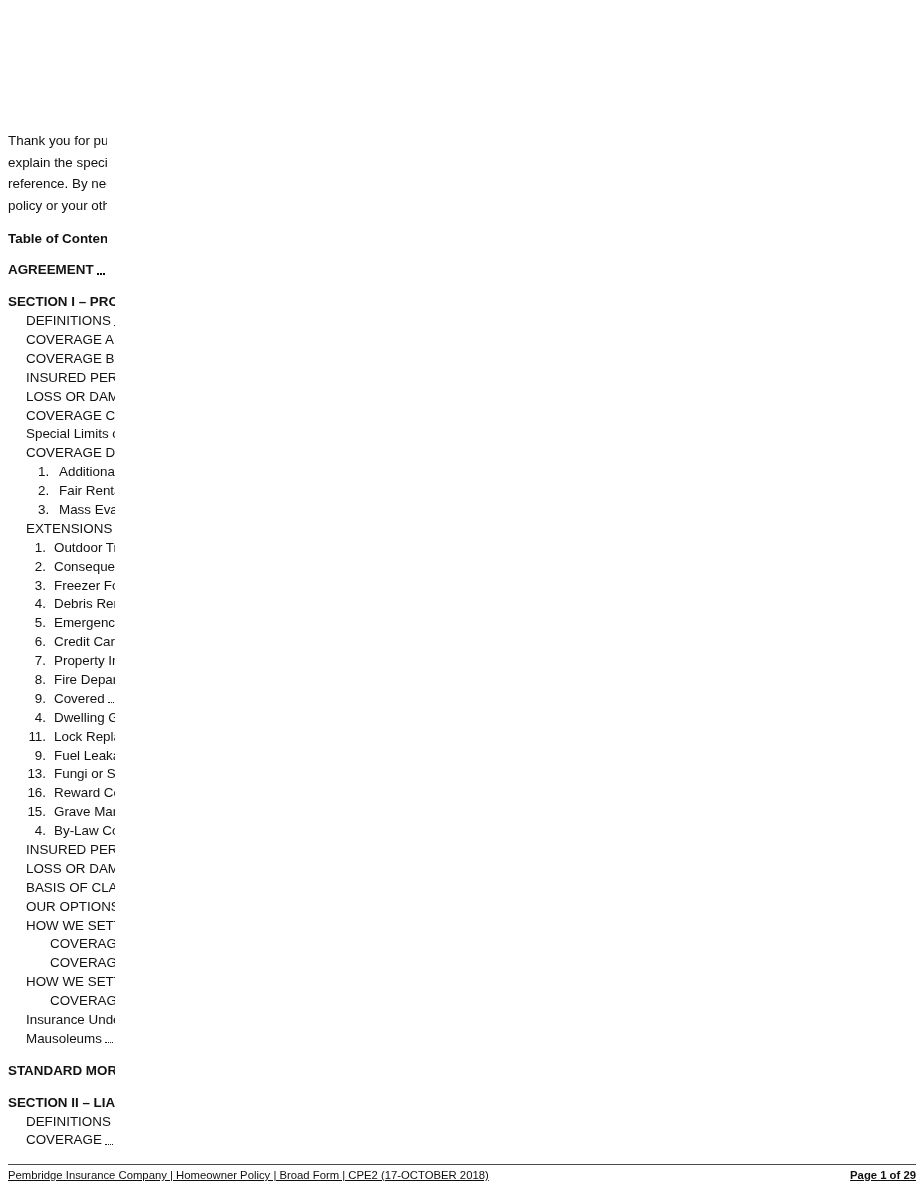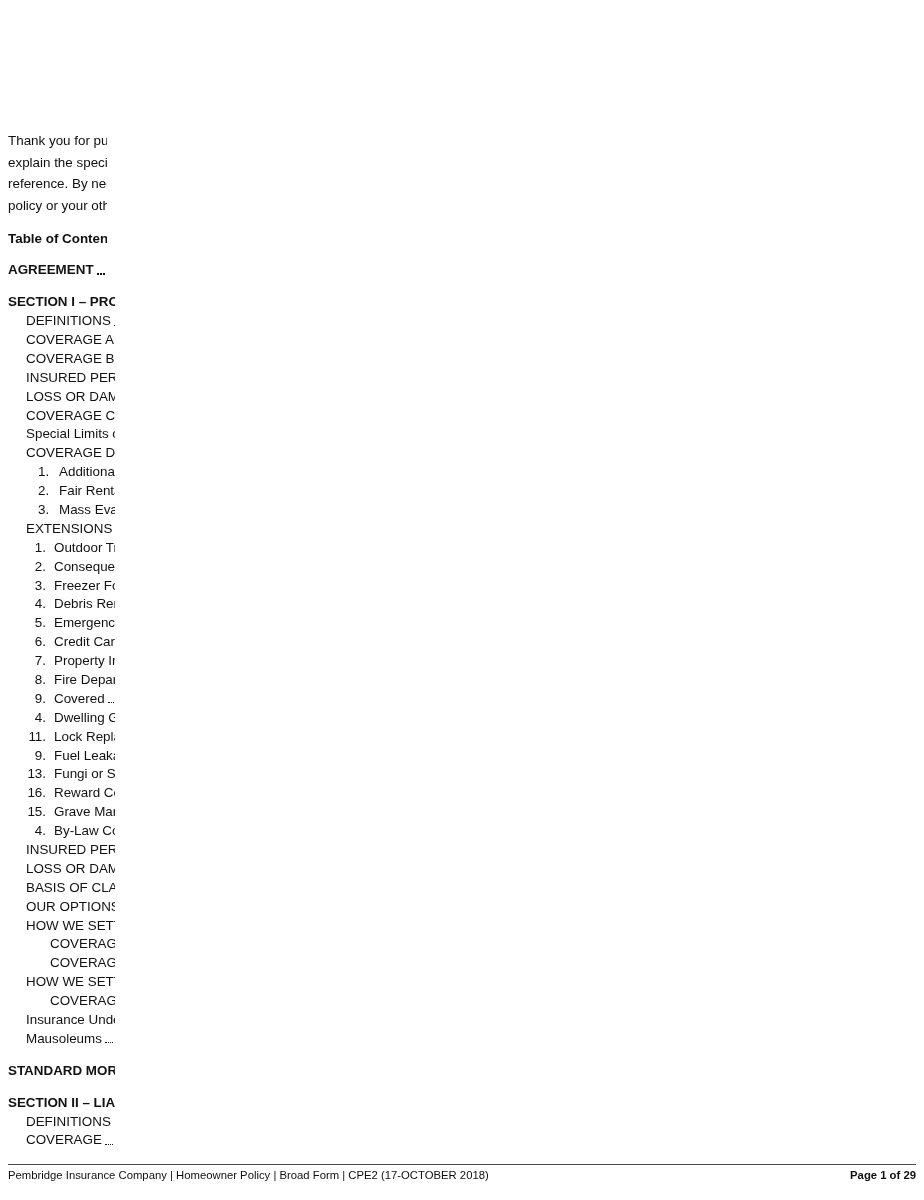--- a/index.html
+++ b/index.html
@@ -36,21 +36,21 @@
   .toc-row.bold{font-weight:bold;}
   .toc-row.bold .dots{border-bottom-width:2.2px;border-bottom-color:#0e0e0e;}
   .lvl0{padding-left:8px;}
   .lvl1{padding-left:26px;}
   .lvl2{padding-left:50px;}
   .numa{padding-left:38px;} .numa .num{width:21px;text-align:left;}
   .numb{padding-left:27px;} .numb .num{width:19px;text-align:right;margin-right:8px;}
   
   .footer{position:absolute;left:8px;right:8px;top:1164px;border-top:1px solid #4a4a4a;
     padding-top:4px;display:flex;justify-content:space-between;align-items:baseline;
-    font-size:11.3px;color:#101010;}
+    font-size:11.3px;color:#101010;text-decoration:underline;}
   .footer .right{font-weight:bold;text-align:center;}
 </style>
 </head>
 <body>
 
 <div class="page">
 
   <div class="logo">
     <div class="logo-word">
       <span>PEM</span>

